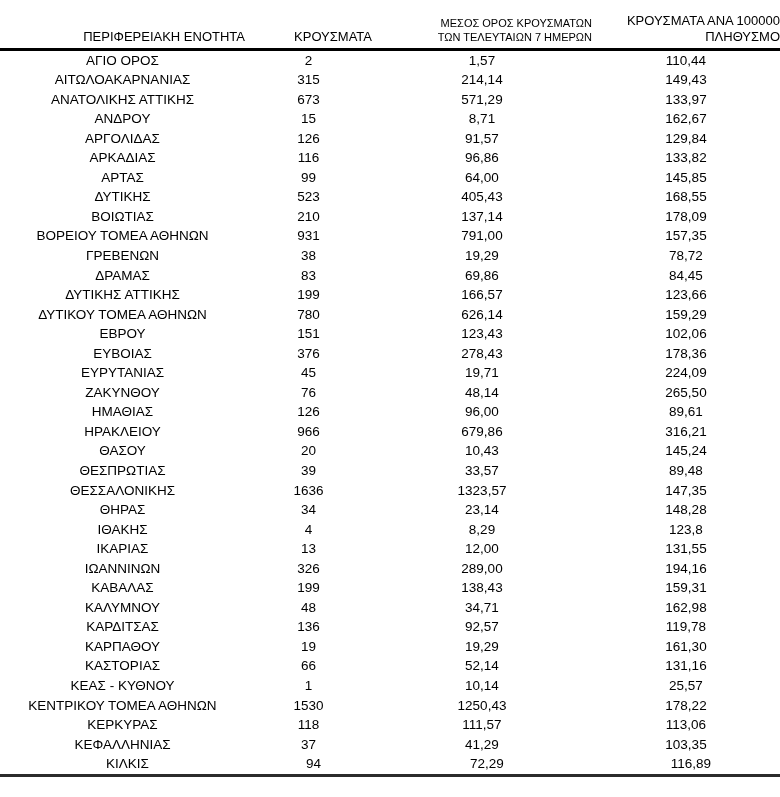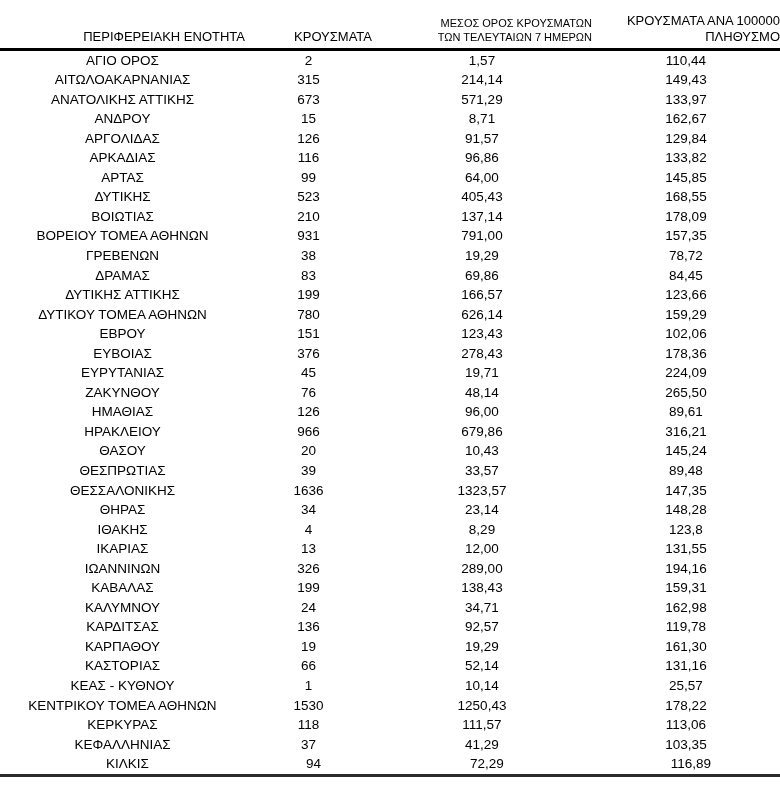--- a/index.html
+++ b/index.html
@@ -255,21 +255,21 @@
           <td>194,16</td>
         </tr>
         <tr>
           <td>ΚΑΒΑΛΑΣ</td>
           <td>199</td>
           <td>138,43</td>
           <td>159,31</td>
         </tr>
         <tr>
           <td>ΚΑΛΥΜΝΟΥ</td>
-          <td>24</td>
+          <td>48</td>
           <td>34,71</td>
           <td>162,98</td>
         </tr>
         <tr>
           <td>ΚΑΡΔΙΤΣΑΣ</td>
           <td>136</td>
           <td>92,57</td>
           <td>119,78</td>
         </tr>
         <tr>

